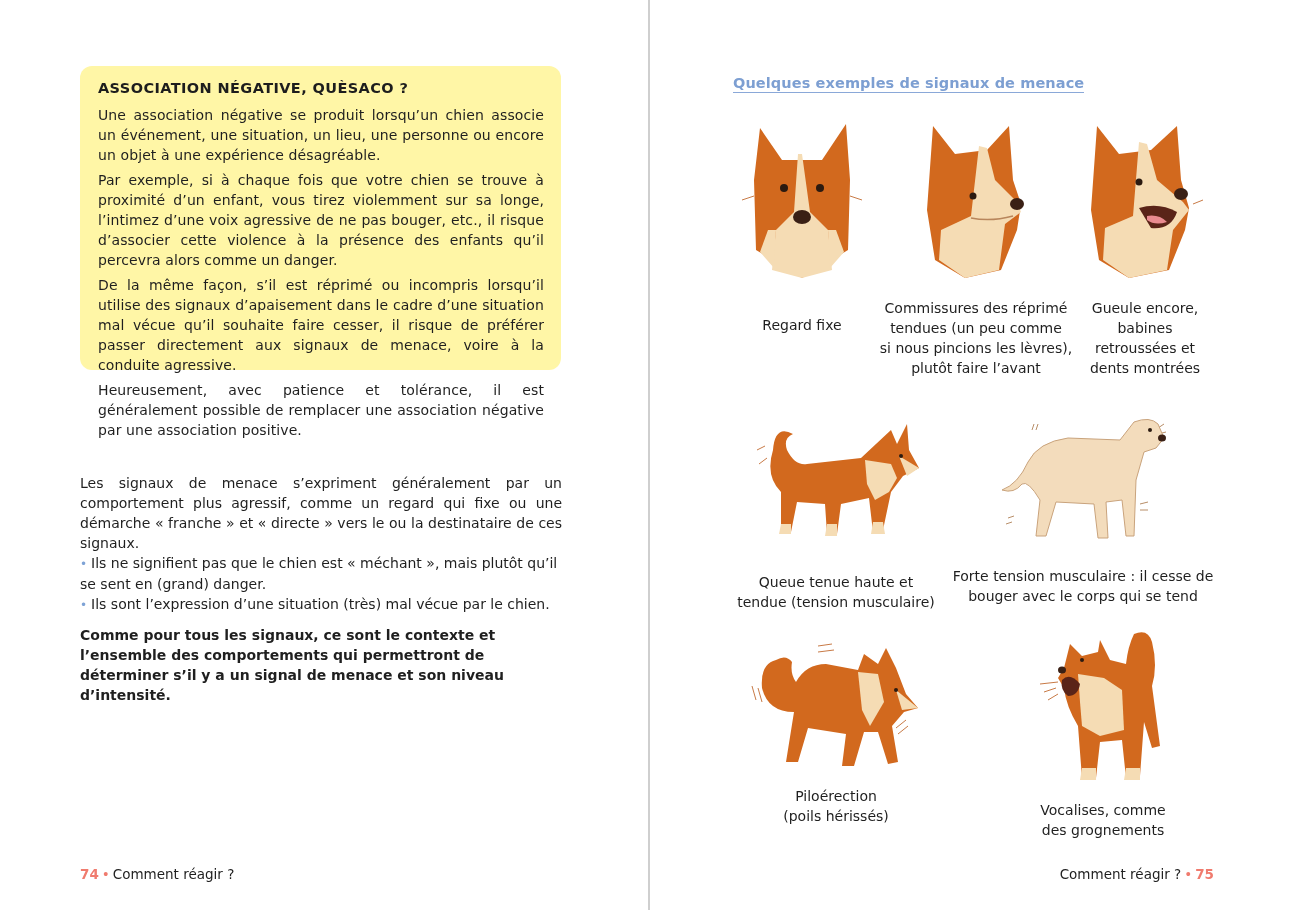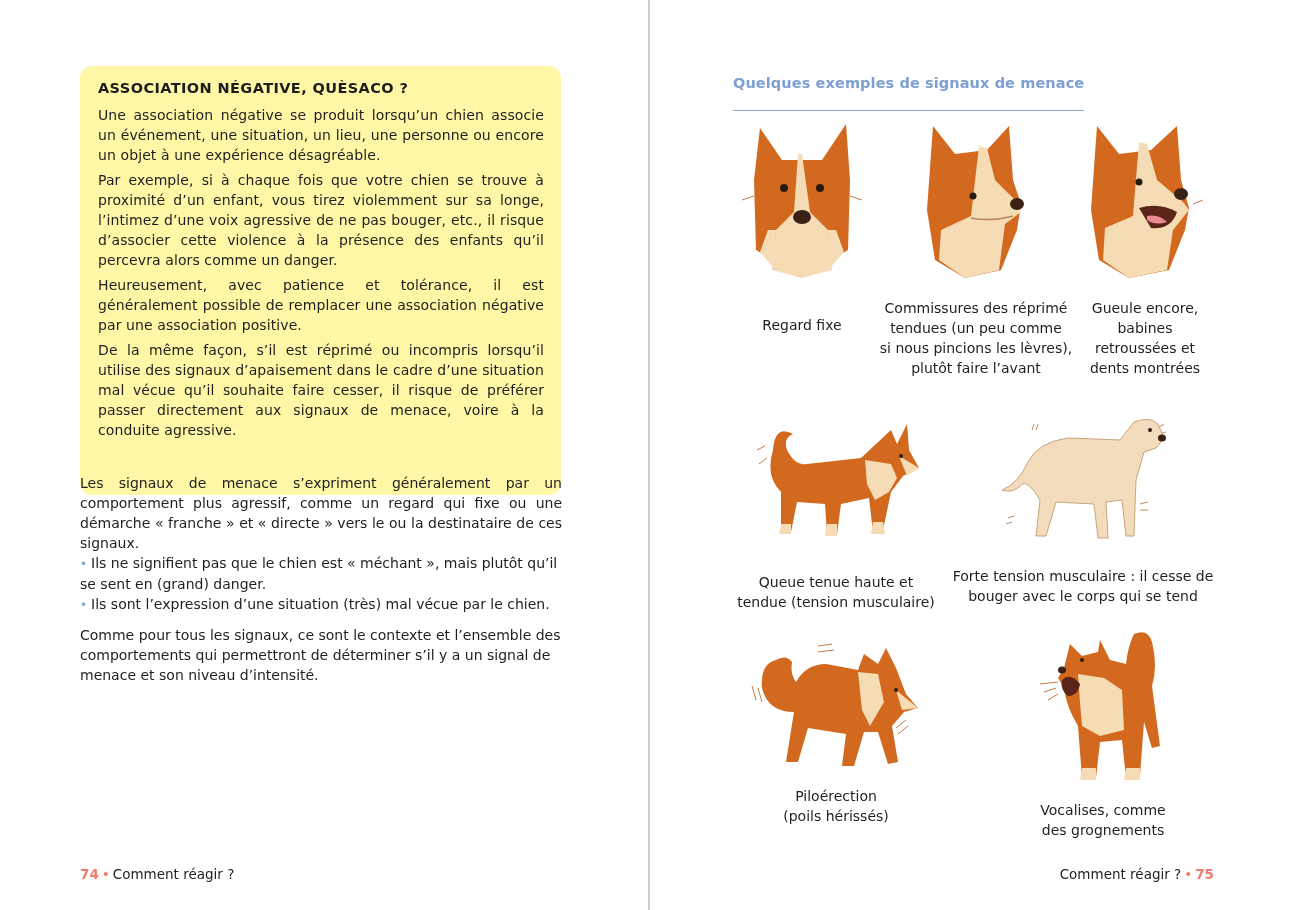--- a/index.html
+++ b/index.html
@@ -8,21 +8,21 @@
     background: #ffffff; color: #1f1f1f;
     font-family: "DejaVu Sans", sans-serif;
   }
   .page { position: absolute; top: 0; height: 910px; background: #fff; }
   .page-left { left: 0; width: 648px; }
   .page-right { left: 650px; width: 646px; }
   .spine { position: absolute; left: 648px; top: 0; width: 2px; height: 910px; background: #cfcfcf; }
 
   
   .callout {
-    position: absolute; left: 80px; top: 66px; width: 481px; height: 429px;
+    position: absolute; left: 80px; top: 66px; width: 481px; height: 304px;
     background: #fff6a6; border-radius: 12px; box-sizing: border-box;
     padding: 12px 17px 4px 18px;
   }
   .callout-title {
     display: inline-block; position: relative;
     font-weight: bold; font-size: 14.5px; letter-spacing: 0.4px; color: #1d1d1d;
     margin: 0 0 7px 0; line-height: 20px;
   }
   .callout-title::after {
     content: ""; position: absolute; left: 0; right: -2px; bottom: 2px; height: 6px;
@@ -31,48 +31,48 @@
   .callout-title span { position: relative; z-index: 1; }
   .callout p {
     margin: 0 0 5px 0; font-size: 14px; line-height: 20px; text-align: justify;
     letter-spacing: 0.1px;
   }
 
   .body-text { position: absolute; left: 80px; top: 473px; width: 482px; font-size: 14px; line-height: 20px; }
   .body-text p { margin: 0; text-align: justify; }
   .body-text .bullet-line { margin: 0; text-align: left; }
   .bullet { color: #7ea3d6; font-size: 12px; margin-right: 4px; }
-  .body-text .para2 { margin-top: 10px; text-align: left; }
+  .body-text .para2 { margin-top: 10px; text-align: left; font-weight: bold; }
 
   .footer { position: absolute; top: 866px; font-size: 13.5px; color: #1f1f1f; }
   .footer-left { left: 80px; }
   .footer-right { right: 82px; }
   .pnum { color: #f07b6e; font-weight: bold; }
   .pdot { color: #f07b6e; margin: 0 3px; }
 
   
   .section-title {
     position: absolute; left: 83px; top: 75px;
     font-size: 14.5px; font-weight: bold; color: #7d9fd2;
-    border-bottom: 1.5px solid #8aa8d8; padding-bottom: 19px; letter-spacing: 0.1px;
+    border-bottom: 1.5px solid #8aa8d8; padding-bottom: 1px; letter-spacing: 0.1px;
   }
   .fig { position: absolute; text-align: center; }
   .fig svg { display: block; margin: 0 auto; }
   .caption { font-size: 14px; line-height: 20px; color: #1f1f1f; }
 </style>
 </head>
 <body>
 
 <div class="page page-left">
   <div class="callout">
     <div class="callout-title"><span>ASSOCIATION NÉGATIVE, QUÈSACO ?</span></div>
     <p>Une association négative se produit lorsqu’un chien associe un événement, une situation, un lieu, une personne ou encore un objet à une expérience désagréable.</p>
     <p>Par exemple, si à chaque fois que votre chien se trouve à proximité d’un enfant, vous tirez violemment sur sa longe, l’intimez d’une voix agressive de ne pas bouger, etc., il risque d’associer cette violence à la présence des enfants qu’il percevra alors comme un danger.</p>
+    <p>De la même façon, s’il est réprimé ou incompris lorsqu’il utilise des signaux d’apaisement dans le cadre d’une situation mal vécue qu’il souhaite faire cesser, il risque de préférer passer directement aux signaux de menace, voire à la conduite agressive.</p>
     <p>Heureusement, avec patience et tolérance, il est généralement possible de remplacer une association négative par une association positive.</p>
-    <p>De la même façon, s’il est réprimé ou incompris lorsqu’il utilise des signaux d’apaisement dans le cadre d’une situation mal vécue qu’il souhaite faire cesser, il risque de préférer passer directement aux signaux de menace, voire à la conduite agressive.</p>
   </div>
 
   <div class="body-text">
     <p>Les signaux de menace s’expriment généralement par un comportement plus agressif, comme un regard qui fixe ou une démarche « franche » et « directe » vers le ou la destinataire de ces signaux.</p>
     <p class="bullet-line"><span class="bullet">•</span><span>Ils ne signifient pas que le chien est « méchant », mais plutôt qu’il se sent en (grand) danger.</span></p>
     <p class="bullet-line"><span class="bullet">•</span><span>Ils sont l’expression d’une situation (très) mal vécue par le chien.</span></p>
     <p class="para2">Comme pour tous les signaux, ce sont le contexte et l’ensemble des comportements qui permettront de déterminer s’il y a un signal de menace et son niveau d’intensité.</p>
   </div>
 
   <div class="footer footer-left">

